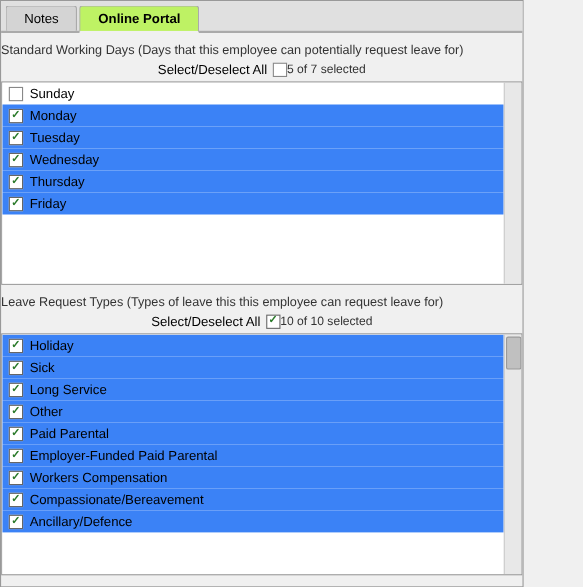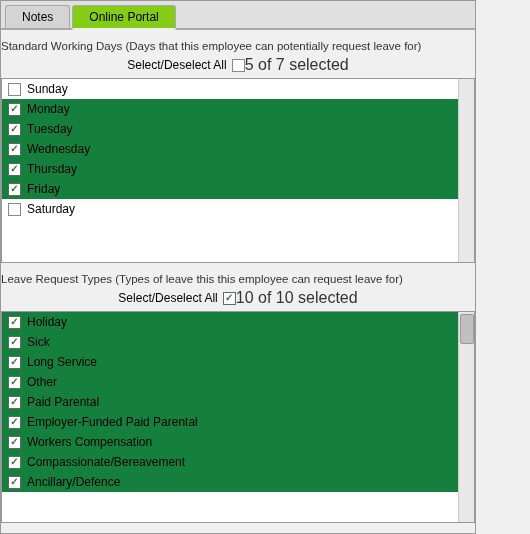--- a/index.html
+++ b/index.html
@@ -30,24 +30,24 @@
       padding: 4px 16px;
       border: 1px solid #aaa;
       border-bottom: none;
       background: #d4d4d4;
       cursor: pointer;
       margin-right: 2px;
       border-radius: 3px 3px 0 0;
       color: #000;
     }
     .tab.active {
-      background: #84cc16;
+      background: #bef264;
       border-bottom: 2px solid #f0f0f0;
       margin-bottom: -2px;
-      font-weight: normal;
+      font-weight: bold;
     }
     .content {
       padding: 10px 0;
       flex: 1;
       overflow: hidden;
       display: flex;
       flex-direction: column;
     }
     .section-label {
       font-size: 11.5px;
@@ -59,36 +59,36 @@
       align-items: center;
       justify-content: center;
       margin-bottom: 4px;
     }
     .select-all-left {
       display: flex;
       align-items: center;
       gap: 5px;
     }
     .select-count {
-      font-size: 16px;
+      font-size: 11px;
       color: #333;
     }
     .list-item {
       display: flex;
       align-items: center;
       padding: 2px 6px;
       gap: 6px;
       font-size: 12px;
       min-height: 20px;
     }
     .list-item:nth-child(even) {
       background: #f5f5f5;
     }
     .list-item.checked-bg {
-      background: #15803d;
+      background: #3b82f6;
     }
     .checkbox {
       width: 13px;
       height: 13px;
       border: 1px solid #888;
       background: #fff;
       display: inline-flex;
       align-items: center;
       justify-content: center;
       flex-shrink: 0;
@@ -173,24 +173,20 @@
           <span class="item-label">Wednesday</span>
         </div>
         <div class="list-item checked-bg">
           <div class="checkbox checked"></div>
           <span class="item-label">Thursday</span>
         </div>
         <div class="list-item checked-bg">
           <div class="checkbox checked"></div>
           <span class="item-label">Friday</span>
         </div>
-        <div class="list-item">
-          <div class="checkbox"></div>
-          <span class="item-label">Saturday</span>
-        </div>
       </div>
       <div class="scrollbar-placeholder"></div>
     </div>
 
     <div class="section-gap">
       <div class="section-label">Leave Request Types (Types of leave this this employee can request leave for)</div>
       <div class="select-all-row">
         <div class="select-all-left">
           <span>Select/Deselect All</span>
           <div class="checkbox checked"></div>

